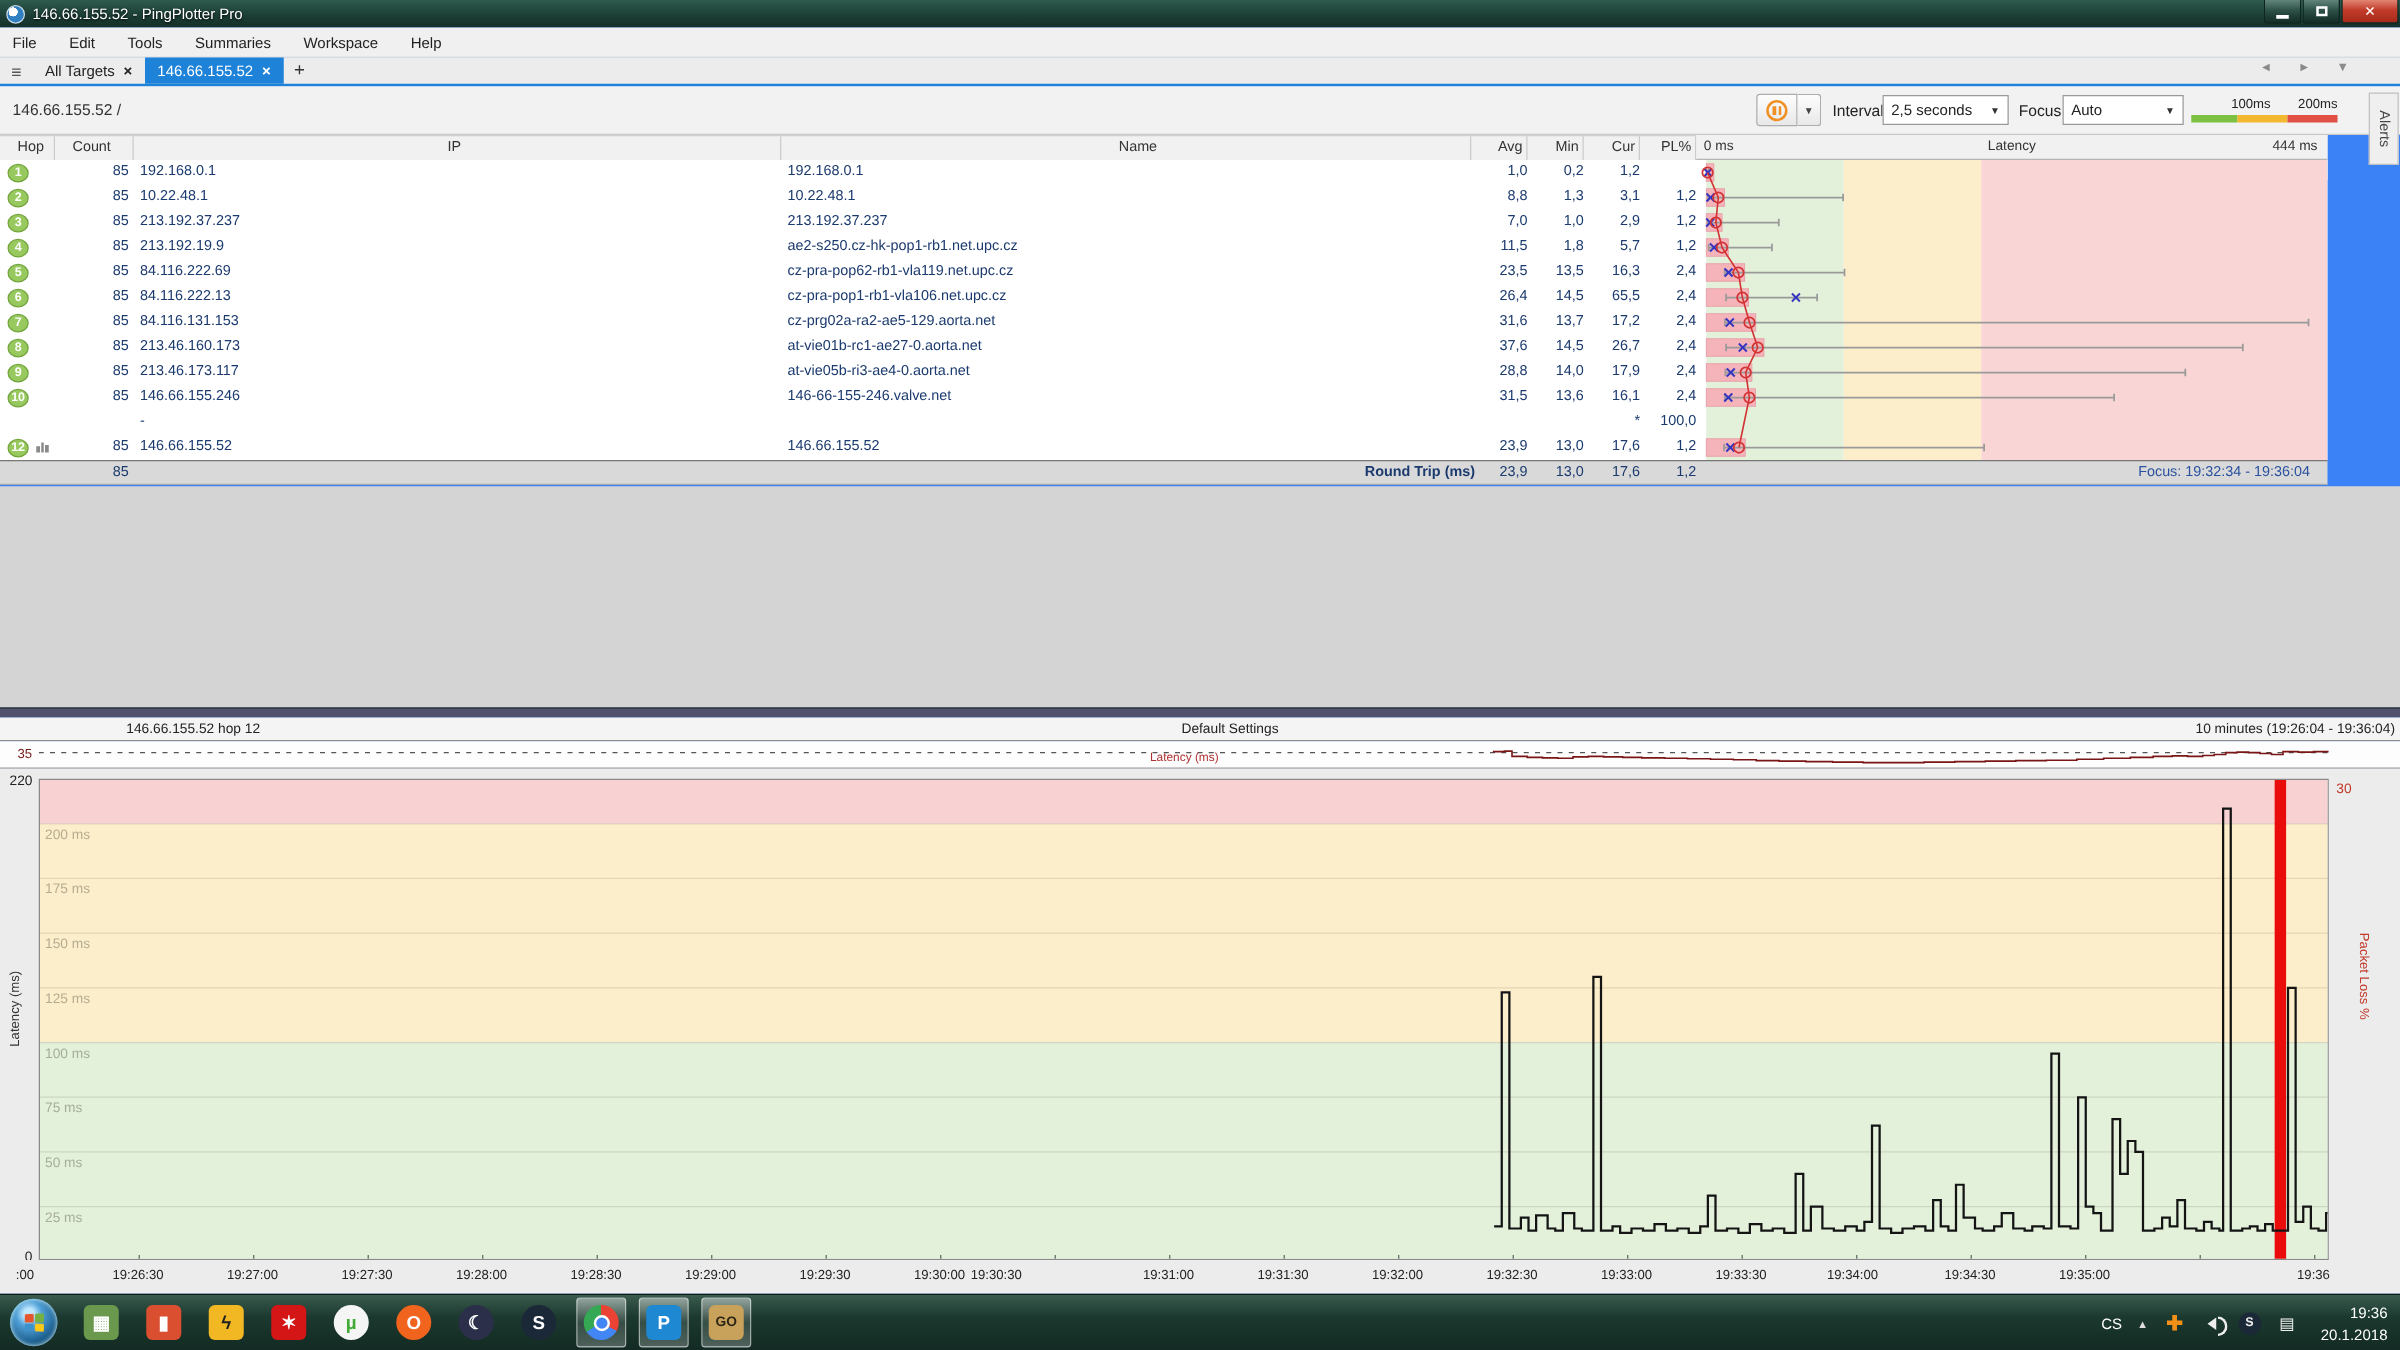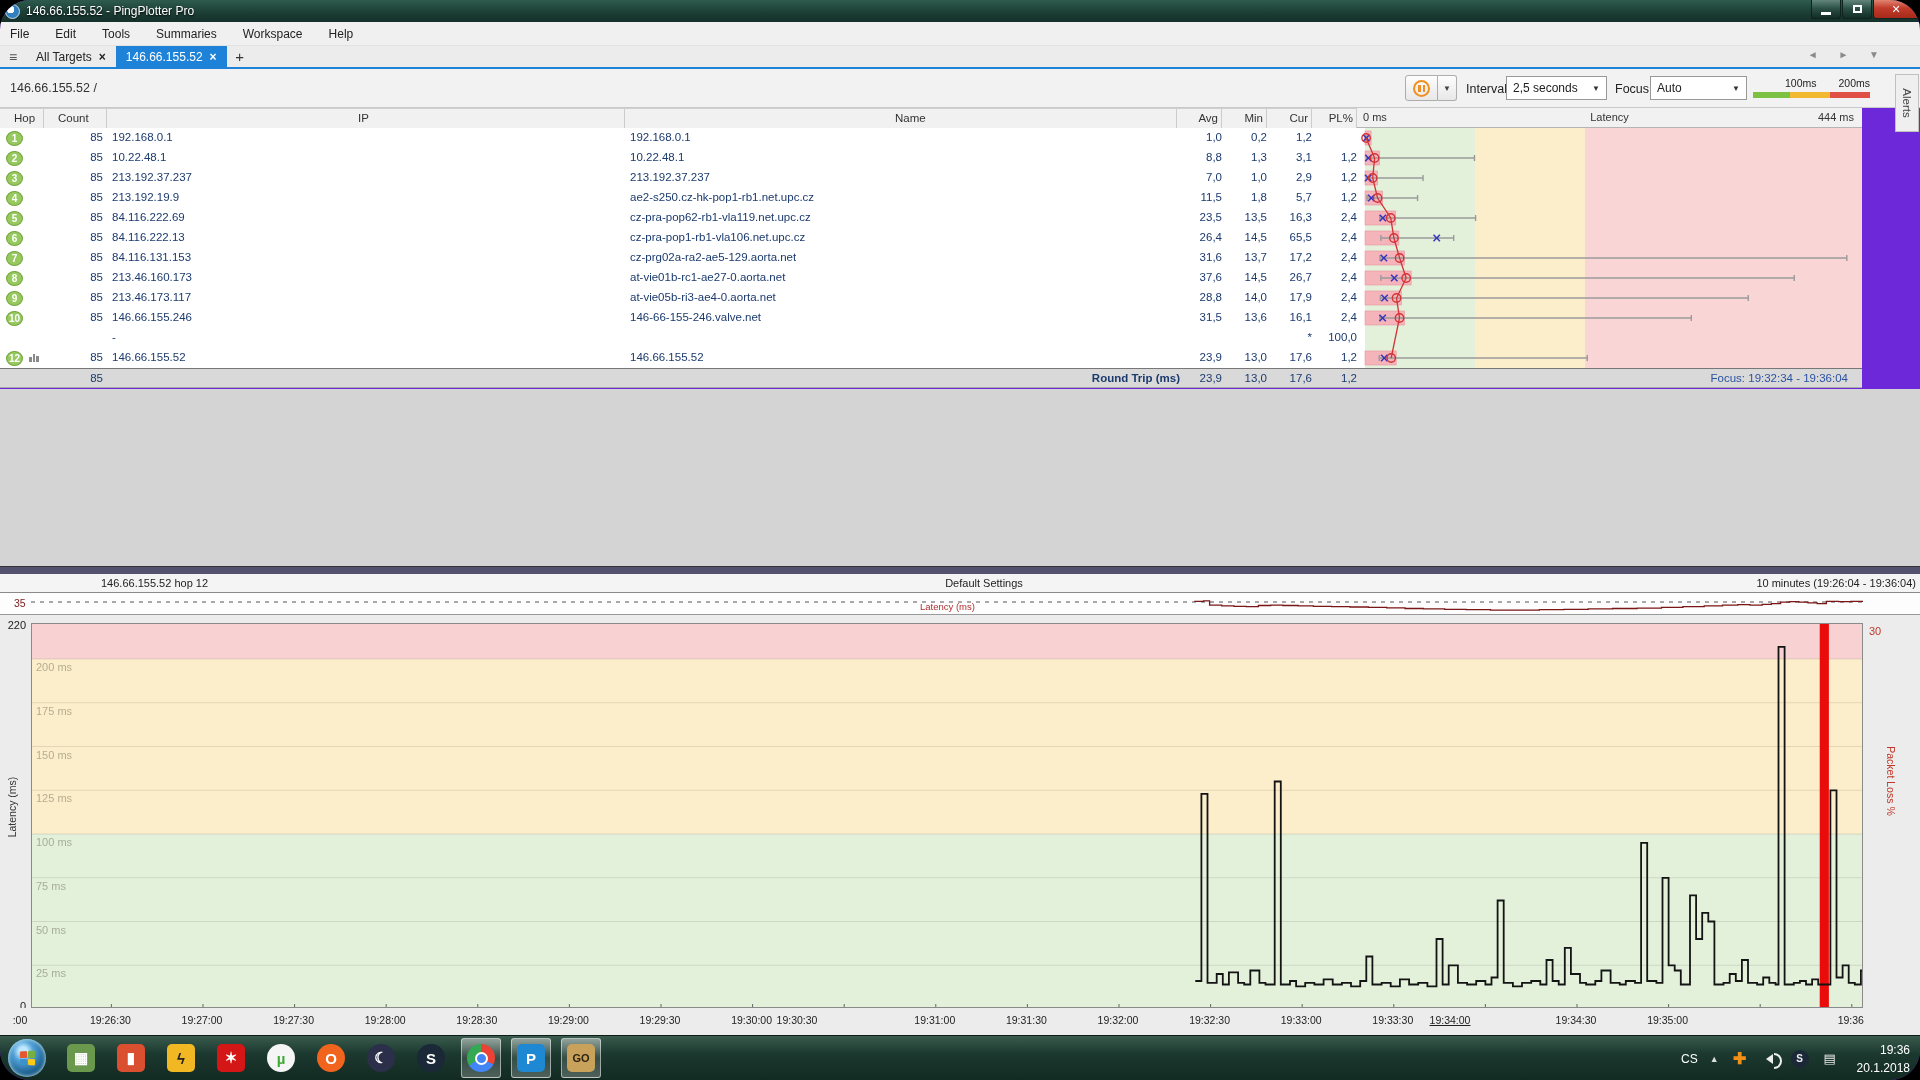--- a/index.html
+++ b/index.html
@@ -1,17 +1,17 @@
 <!DOCTYPE html>
 <html><head>
 <meta charset="utf-8">
 <style>
   html,body{margin:0;padding:0;background:#000;}
   *{box-sizing:border-box;font-family:"Liberation Sans",sans-serif;}
-  #screen{position:relative;width:1920px;height:1080px;overflow:hidden;background:#6d28d9;border-radius:30px;}
+  #screen{position:relative;width:1920px;height:1080px;overflow:hidden;background:#3b82f6;}
 
   
   #titlebar{position:absolute;left:0;top:0;width:1920px;height:22px;
     background:linear-gradient(#2e5b4e,#1b3d34 60%,#14302a);display:flex;align-items:center;color:#fff;}
   #titlebar .appicon{width:15px;height:15px;border-radius:50%;margin:0 6px 0 5px;
     background:radial-gradient(circle at 35% 35%,#fff 0 30%,#2f7fc1 31% 100%);border:1px solid #cde;}
   #titlebar .title{font-size:12px;text-shadow:0 1px 2px #000;}
   .winbtns{position:absolute;right:0;top:0;display:flex;}
   .winbtn{width:30px;height:19px;border:1px solid #0e241f;border-top:none;display:flex;align-items:center;justify-content:center;
     background:linear-gradient(rgba(255,255,255,.25),rgba(255,255,255,.05) 45%,rgba(0,0,0,.15));color:#fff;font-size:11px;border-radius:0 0 3px 3px;margin-right:1px;}
@@ -532,21 +532,21 @@
       <span style="left: 568.387px;">19:29:00</span>
       <span style="left: 659.987px;">19:29:30</span>
       <span style="left: 751.587px;">19:30:00</span>
       <span style="left: 797px;">19:30:30</span>
       <span style="left: 934.787px;">19:31:00</span>
       <span style="left: 1026.39px;">19:31:30</span>
       <span style="left: 1117.99px;">19:32:00</span>
       <span style="left: 1209.59px;">19:32:30</span>
       <span style="left: 1301.19px;">19:33:00</span>
       <span style="left: 1392.79px;">19:33:30</span>
-      <span style="left: 1450px; text-decoration: underline;">19:34:00</span>
+      <span style="left: 1482px;">19:34:00</span>
       <span style="left: 1575.99px;">19:34:30</span>
       <span style="left: 1667.59px;">19:35:00</span>
       <span style="left: 1759.19px; margin-top: 28px;">19:35:30</span>
       <span style="left: 1850.79px;">19:36</span>
     </div>
 
   <div id="taskbar">
     <div id="startorb">
       <div class="orbflag">
         <i style="background:#e4572e;"></i>

